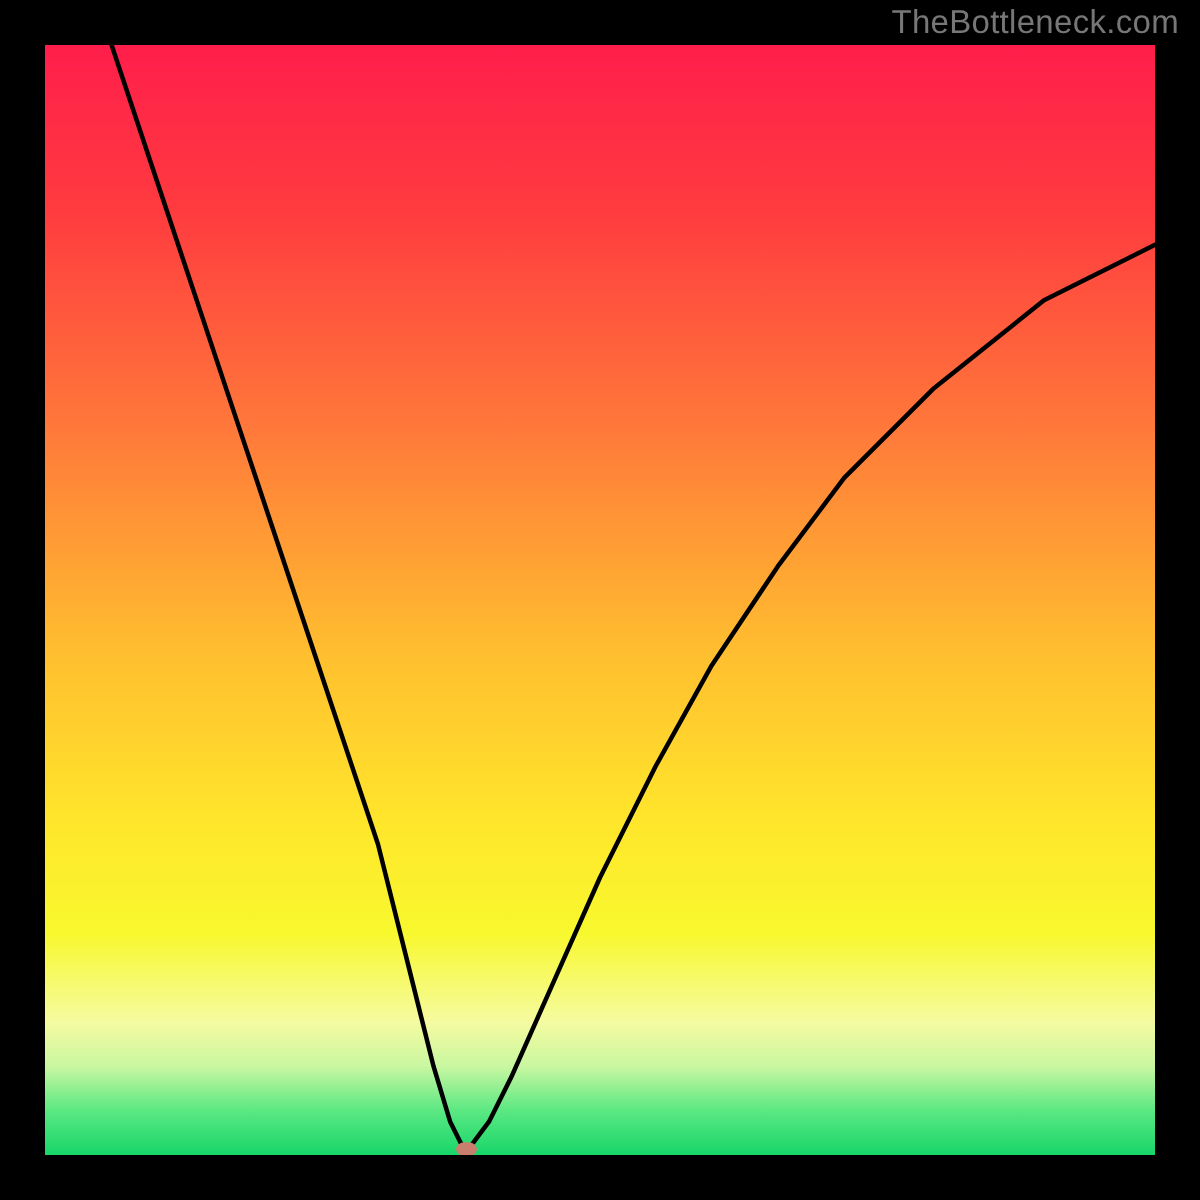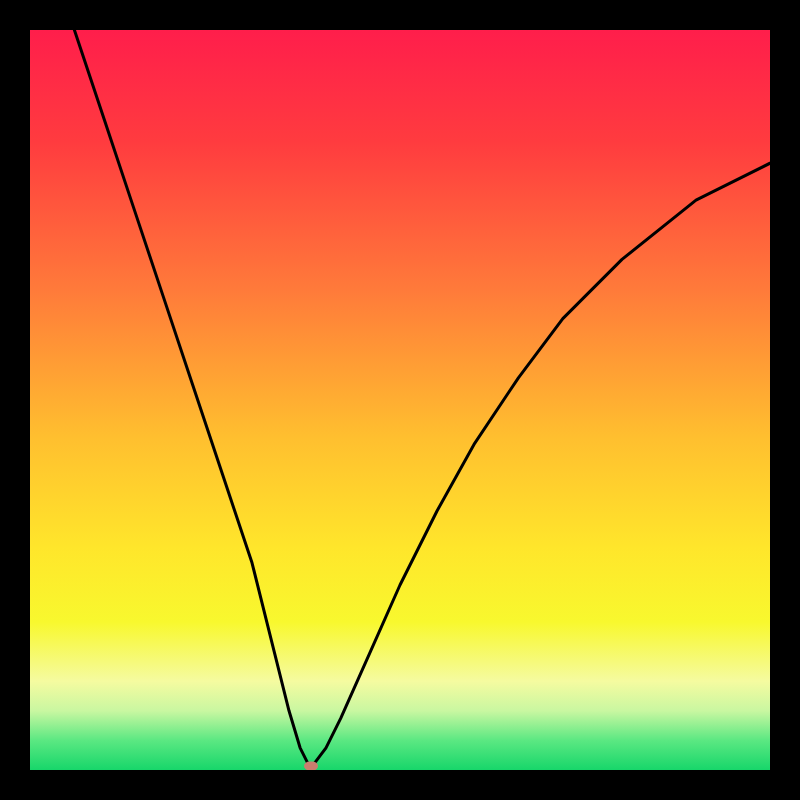--- a/index.html
+++ b/index.html
@@ -61,20 +61,21 @@
     border-radius: 50% / 60%;
     z-index: 12;
     transform: translate(-50%, -50%);
   }
 </style>
 </head>
 <body>
 
 <div class="frame">
 
+  <div class="watermark">TheBottleneck.com</div>
 
   <div class="plot">
     <div class="gradient" id="grad" style="background: linear-gradient(rgb(255, 30, 75) 0%, rgb(255, 59, 63) 15%, rgb(255, 122, 58) 35%, rgb(255, 191, 47) 55%, rgb(255, 230, 43) 70%, rgb(248, 248, 46) 80%, rgb(245, 251, 160) 88%, rgb(201, 247, 161) 92%, rgb(91, 232, 130) 96%, rgb(23, 214, 106) 100%);"></div>
 
     <svg class="curve" viewBox="0 0 740 740" preserveAspectRatio="none">
       <path id="curvePath" d="M44.4 0.0 L74.0 88.8 L103.6 177.6 L133.2 266.4 L162.8 355.2 L192.4 444.0 L222.0 532.8 L244.2 621.6 L259.0 680.8 L270.1 717.8 L277.5 732.6 L281.2 740.0 L284.9 732.6 L296.0 717.8 L310.8 688.2 L340.4 621.6 L370.0 555.0 L407.0 481.0 L444.0 414.4 L488.4 347.8 L532.8 288.6 L592.0 229.4 L666.0 170.2 L740.0 133.2 " fill="none" stroke="#000000" stroke-width="3" stroke-linejoin="round" stroke-linecap="round"></path>
     </svg>
 
     <div class="marker" id="marker" style="left: 281.2px; top: 736.3px; background: rgb(201, 126, 110);"></div>
   </div>

